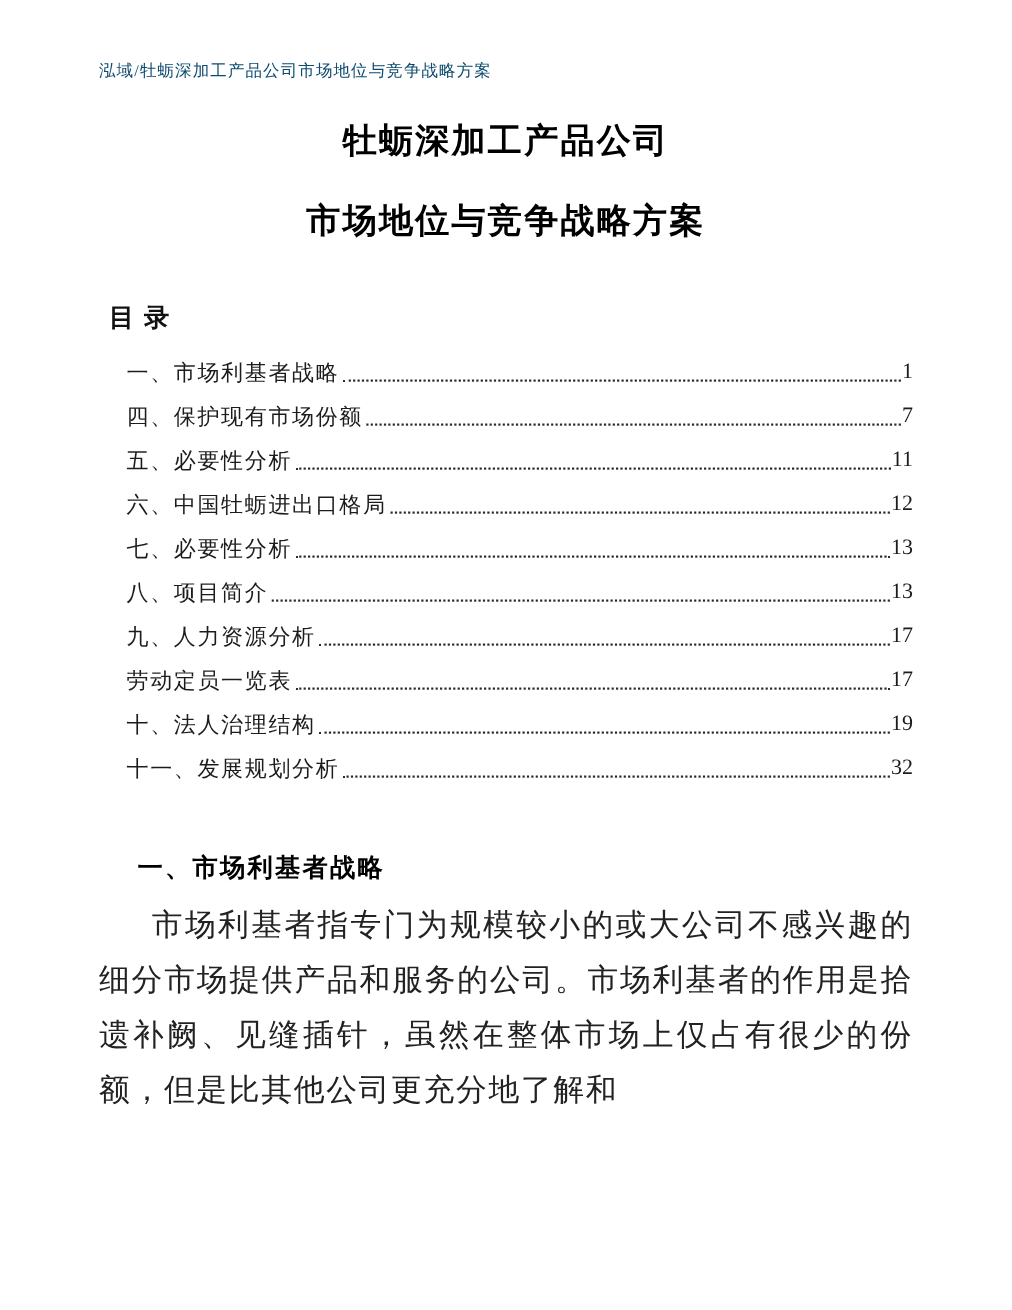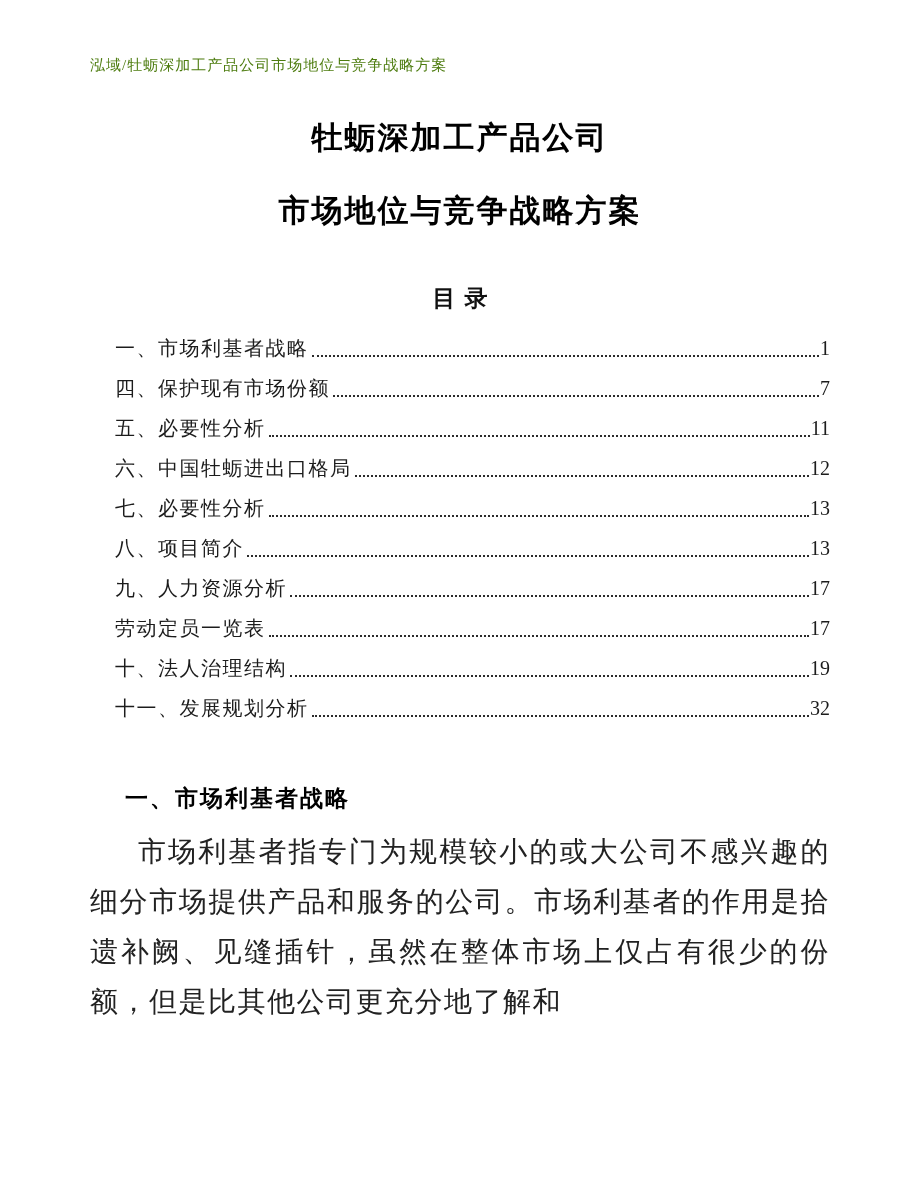--- a/index.html
+++ b/index.html
@@ -19,38 +19,37 @@
     width: 920px;
     height: 1191px;
     padding: 55px 90px 0 90px;
     background: #ffffff;
     overflow: hidden;
   }
   .doc-header {
     font-size: 15px;
     line-height: 20px;
     letter-spacing: 1px;
-    color: #4d7c0f;
+    color: #0c4a6e;
     text-align: left;
   }
   .title-line {
     margin: 0;
     text-align: center;
     font-family: "Liberation Sans", "DejaVu Sans", sans-serif;
     font-weight: bold;
     color: #000000;
     font-size: 31px;
     line-height: 34px;
     letter-spacing: 2px;
   }
-  .title-line1 { margin-top: 46px; font-family: Liberation Serif, serif; }
+  .title-line1 { margin-top: 36px; font-family: Liberation Serif, serif; }
   .title-line2 { margin-top: 39px; }
   .toc-heading {
     margin-top: 58px;
-    text-align: center;
     font-size: 23px;
     line-height: 26px;
     font-weight: bold;
     letter-spacing: 9px;
     text-indent: 9px;
     color: #111111;
   }
   .toc-list {
     margin-top: 16px;
   }

